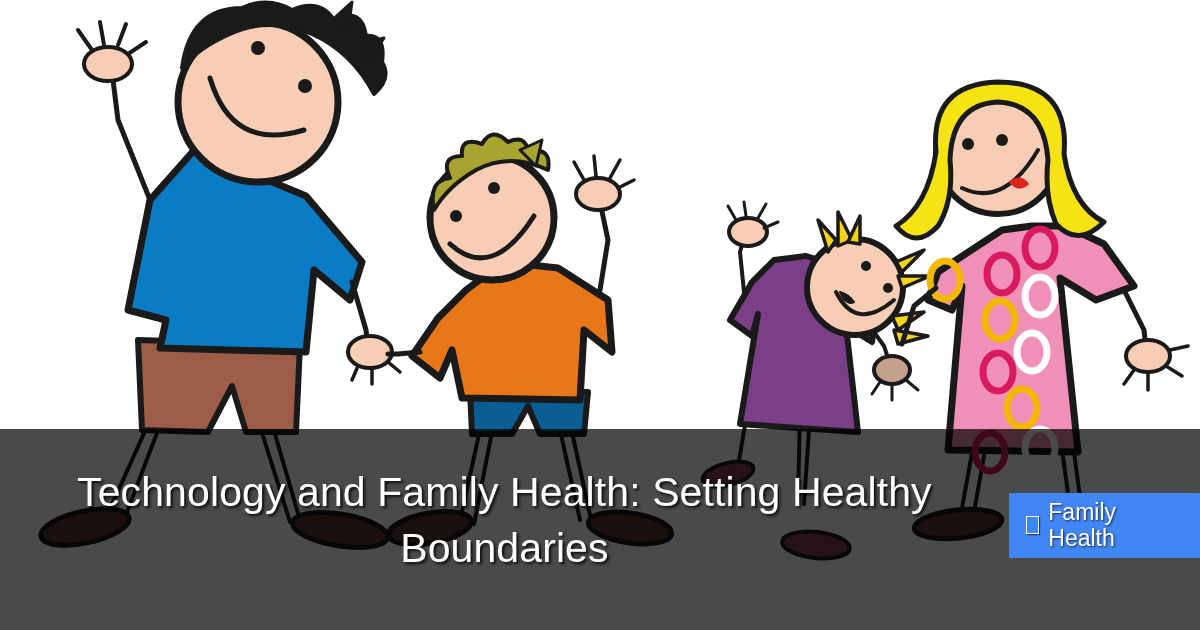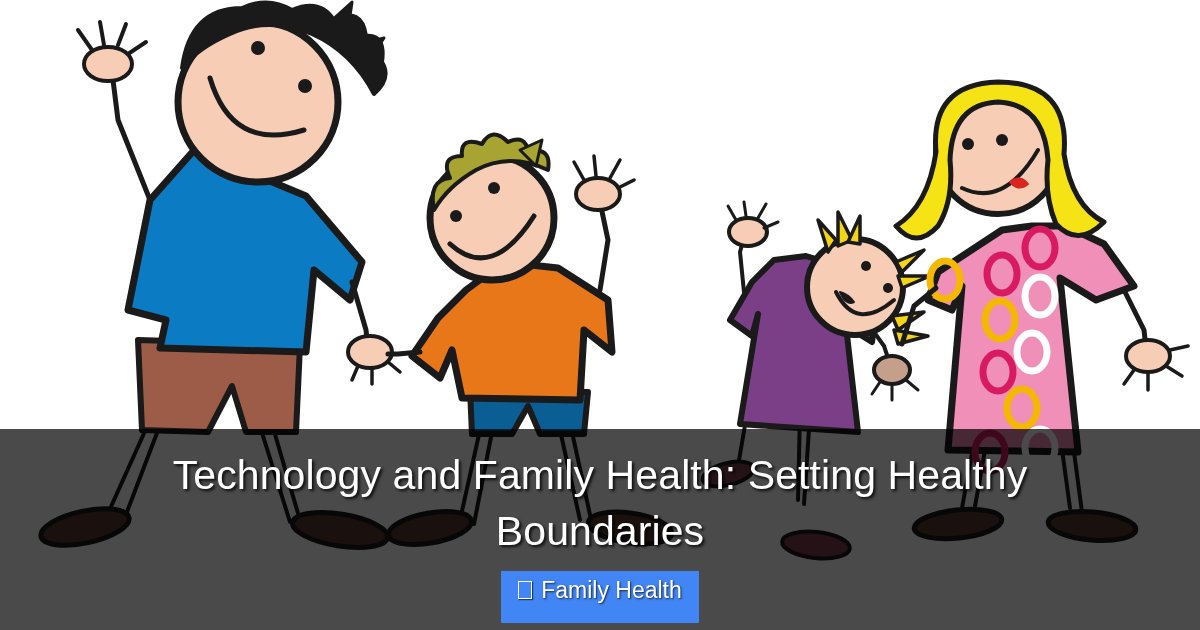--- a/index.html
+++ b/index.html
@@ -36,21 +36,21 @@
     z-index: 5;
   }
   #overlay-content {
     position: absolute;
     left: 0;
     top: 429px;
     width: 1200px;
     height: 163px;
     z-index: 6;
     display: flex;
-    flex-direction: column;
+    flex-direction: row;
     align-items: center;
     justify-content: flex-start;
     padding-top: 18px;
   }
   #headline {
     margin: 0;
     width: 1050px;
     text-align: center;
     color: #ffffff;
     font-family: "Liberation Sans", sans-serif;
@@ -60,21 +60,21 @@
     letter-spacing: 0.1px;
     text-shadow: 2px 2px 3px rgba(0,0,0,0.85);
   }
   #category-badge {
     margin-top: 12px;
     display: inline-flex;
     align-items: center;
     gap: 9px;
     background: #4285F4;
     color: #ffffff;
-    padding: 6px 17px 20px 17px;
+    padding: 6px 17px 7px 17px;
     font-size: 23px;
     line-height: 26px;
     font-family: "Liberation Sans", sans-serif;
     text-shadow: 1px 1px 2px rgba(0,0,0,0.7);
     border-radius: 1px;
   }
   #category-badge .tofu {
     display: inline-block;
     width: 14px;
     height: 18px;

